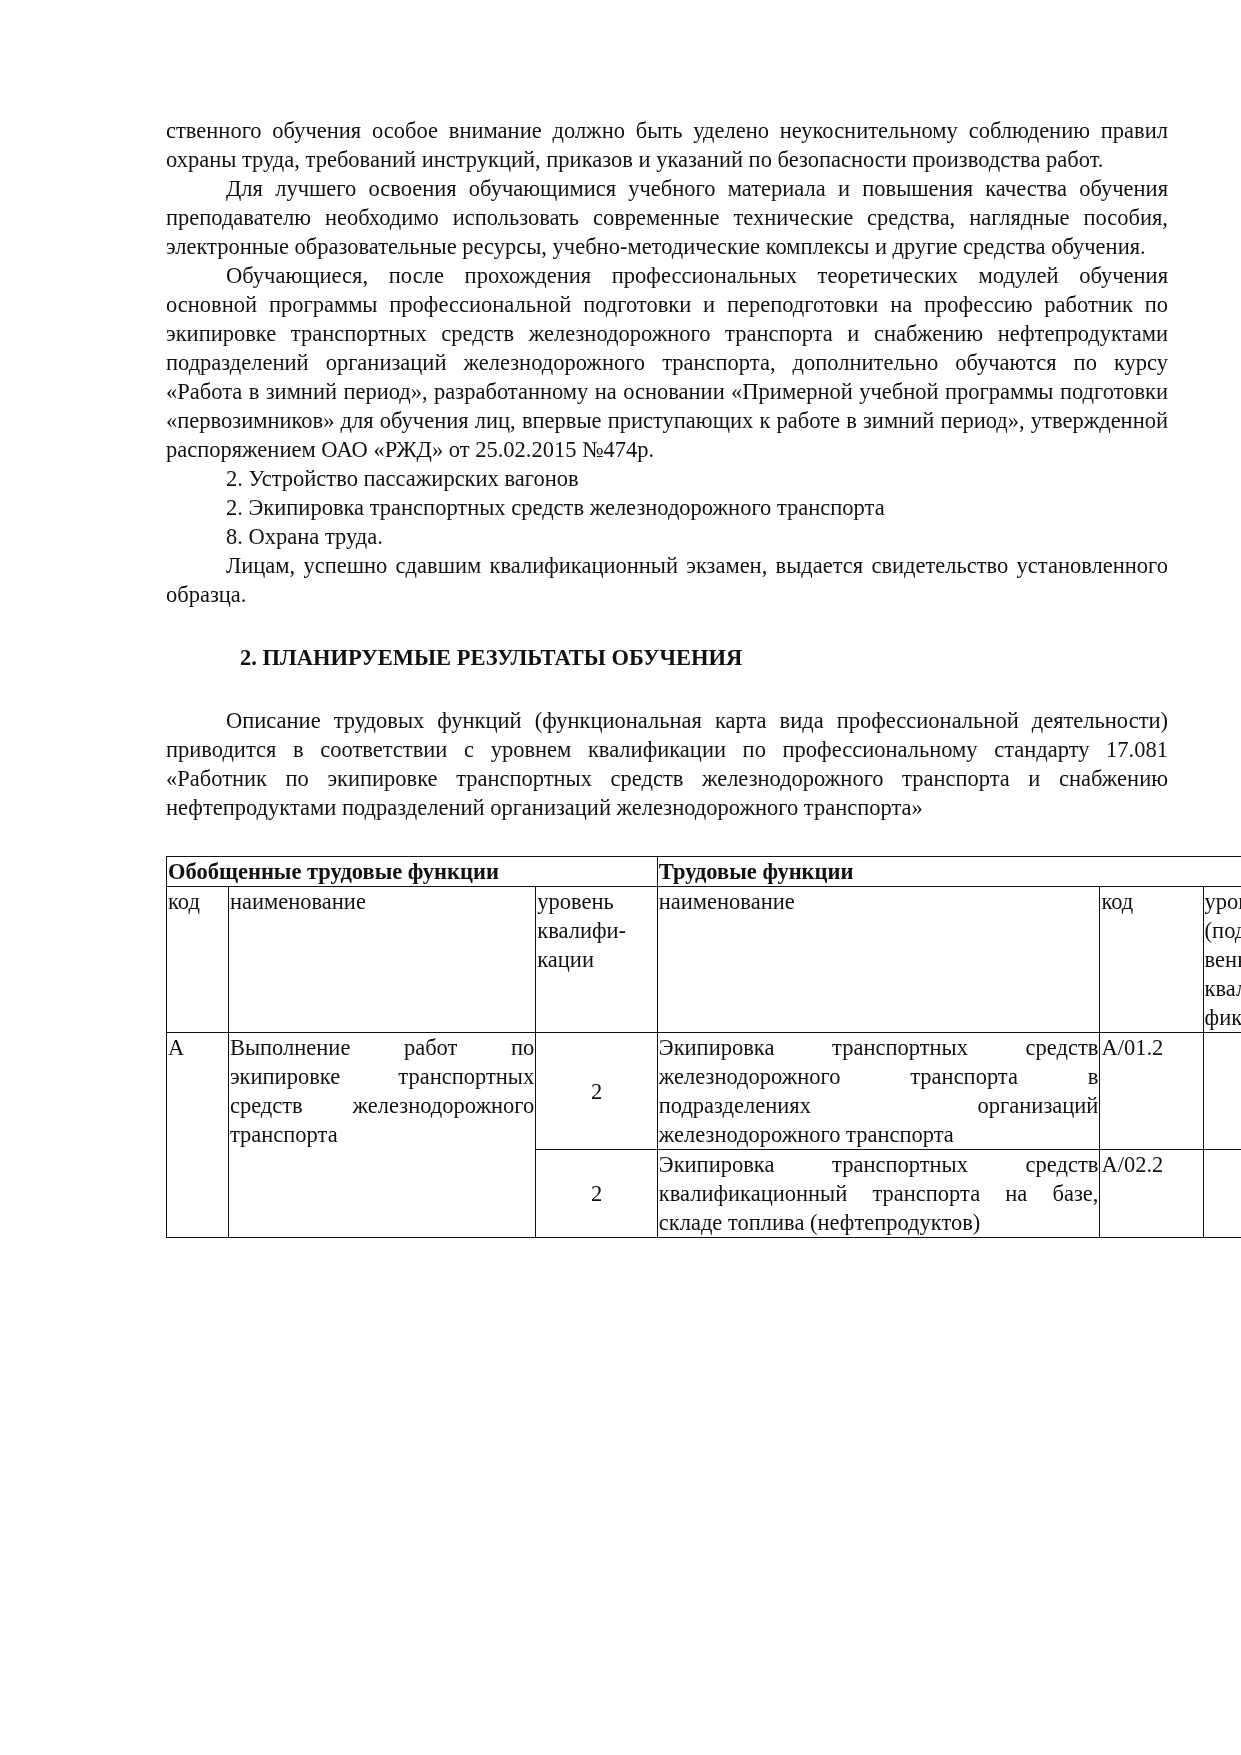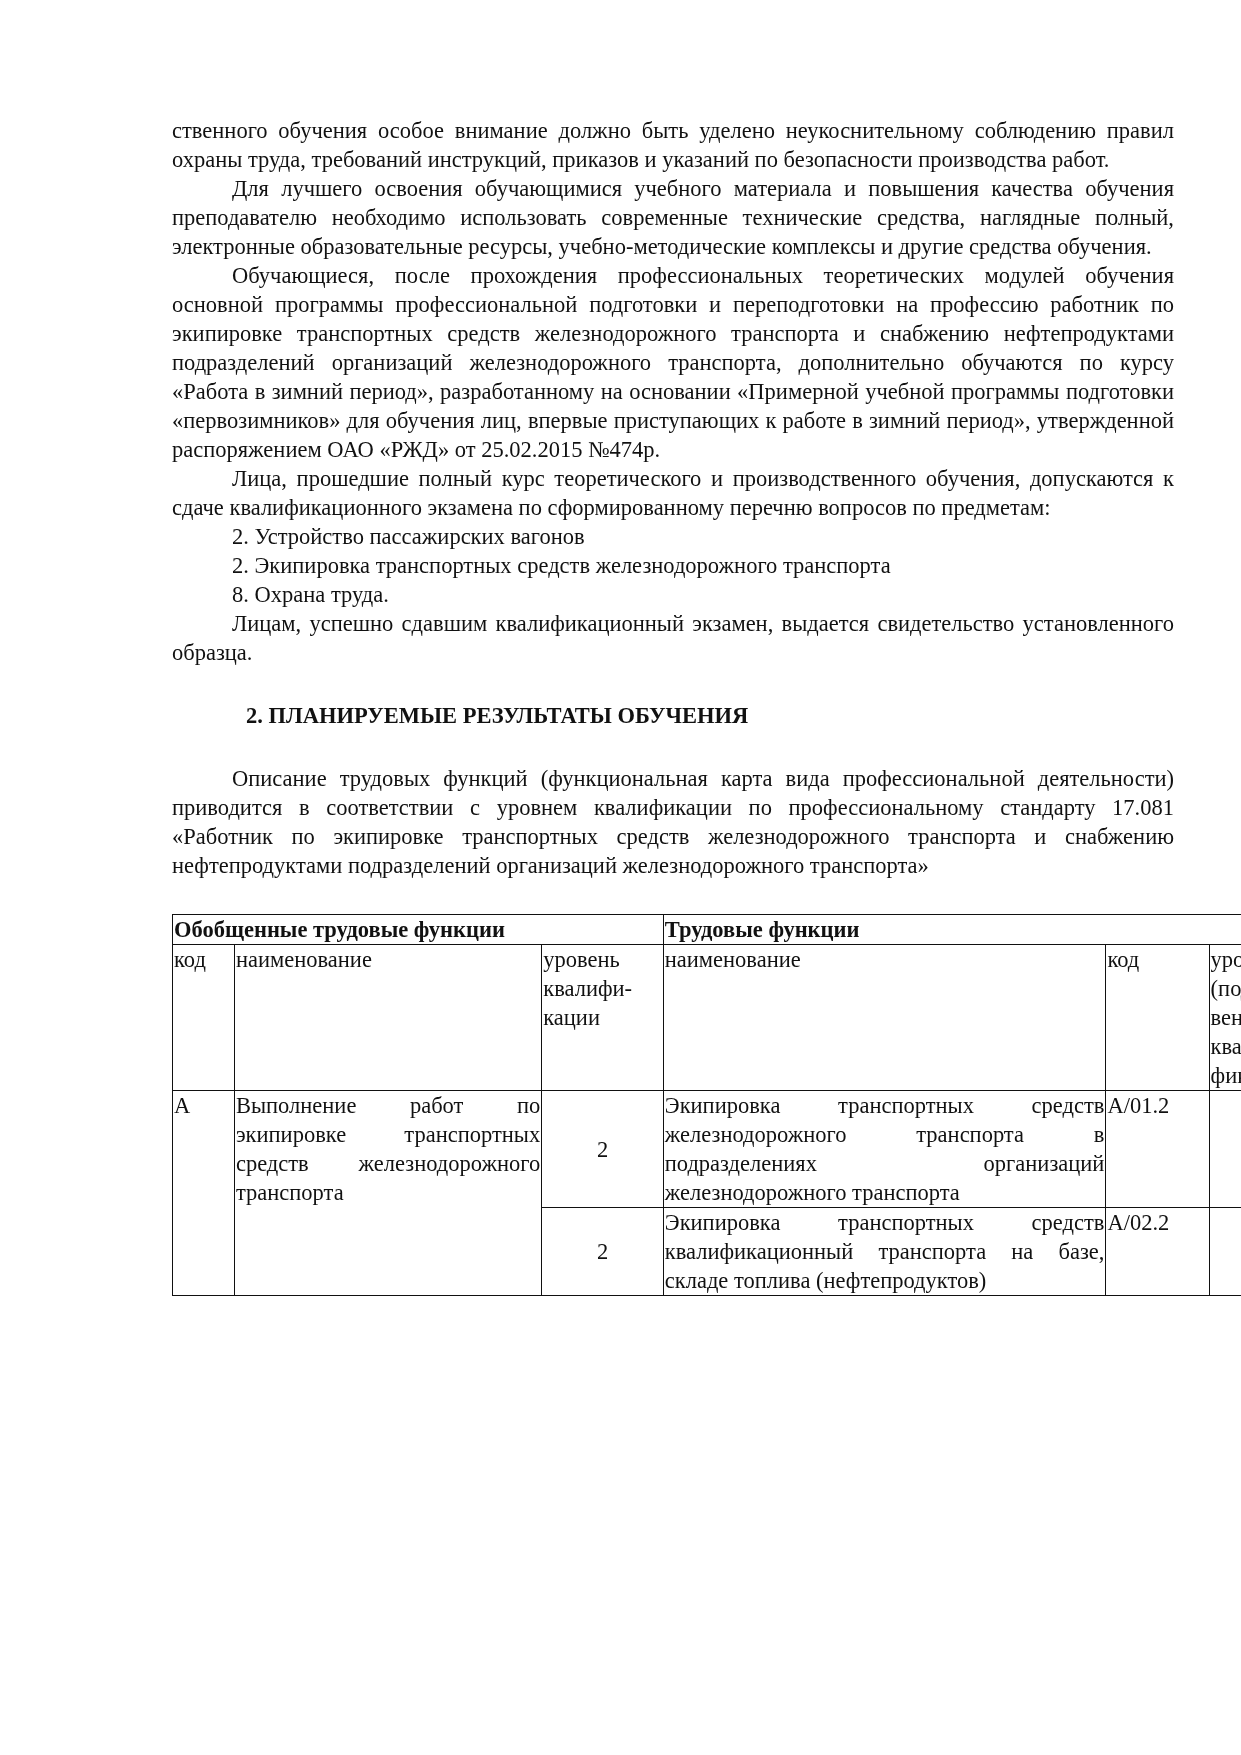--- a/index.html
+++ b/index.html
@@ -1,18 +1,18 @@
 <!DOCTYPE html>
 <html><head>
 <meta charset="utf-8">
 <style>
   html, body { margin: 0; padding: 0; background: #ffffff; }
   body { width: 1241px; height: 1755px; position: relative; overflow: hidden; }
   .page {
-    position: absolute; left: 172px; top: 116px; width: 1002px;
+    position: absolute; left: 166px; top: 116px; width: 1002px;
     font-family: "Liberation Serif", "DejaVu Serif", serif;
     font-size: 22.5px; line-height: 29px; color: #111;
   }
   p { margin: 0; text-align: justify; }
   p.indent { text-indent: 60px; }
   .list { margin: 0; padding: 0; list-style: none; }
   .list li { padding-left: 60px; }
   h2 {
     margin: 34px 0 34px 0; padding-left: 74px;
     font-size: 22.5px; line-height: 29px; font-weight: bold; font-family: Liberation Serif, serif;
@@ -25,23 +25,22 @@
   td { border: 1.5px solid #111; vertical-align: top; padding: 0 1px; }
   th { border: 1.5px solid #111; text-align: left; font-weight: bold; padding: 0 1px; }
   .center { text-align: center; vertical-align: middle; }
   .just { text-align: justify; margin-top: 23px; }
 </style>
 </head>
 <body>
 
 <div class="page">
   <p>ственного обучения особое внимание должно быть уделено неукоснительному соблюдению правил охраны труда, требований инструкций, приказов и указаний по безопасности производства работ.</p>
-  <p class="indent">Для лучшего освоения обучающимися учебного материала и повышения качества обучения преподавателю необходимо использовать современные технические средства, наглядные полный, электронные образовательные ресурсы, учебно-методические комплексы и другие средства обучения.</p>
+  <p class="indent">Для лучшего освоения обучающимися учебного материала и повышения качества обучения преподавателю необходимо использовать современные технические средства, наглядные пособия, электронные образовательные ресурсы, учебно-методические комплексы и другие средства обучения.</p>
   <p class="indent">Обучающиеся, после прохождения профессиональных теоретических модулей обучения основной программы профессиональной подготовки и переподготовки на профессию работник по экипировке транспортных средств железнодорожного транспорта и снабжению нефтепродуктами подразделений организаций железнодорожного транспорта, дополнительно обучаются по курсу «Работа в зимний период», разработанному на основании «Примерной учебной программы подготовки «первозимников» для обучения лиц, впервые приступающих к работе в зимний период», утвержденной распоряжением ОАО «РЖД» от 25.02.2015 №474р.</p>
-  <p class="indent">Лица, прошедшие полный курс теоретического и производственного обучения, допускаются к сдаче квалификационного экзамена по сформированному перечню вопросов по предметам:</p>
   <ul class="list">
     <li>2. Устройство пассажирских вагонов</li>
     <li>2. Экипировка транспортных средств железнодорожного транспорта</li>
     <li>8. Охрана труда.</li>
   </ul>
   <p class="indent">Лицам, успешно сдавшим квалификационный экзамен, выдается свидетельство установленного образца.</p>
 
   <h2>2. ПЛАНИРУЕМЫЕ РЕЗУЛЬТАТЫ ОБУЧЕНИЯ</h2>
 
   <p class="indent">Описание трудовых функций (функциональная карта вида профессиональной деятельности) приводится в соответствии с уровнем квалификации по профессиональному стандарту 17.081 «Работник по экипировке транспортных средств железнодорожного транспорта и снабжению нефтепродуктами подразделений организаций железнодорожного транспорта»</p>

